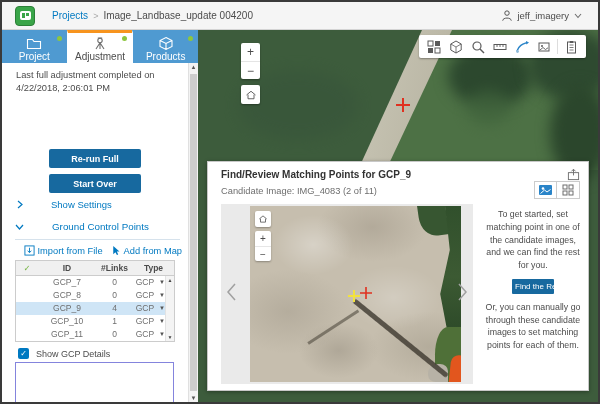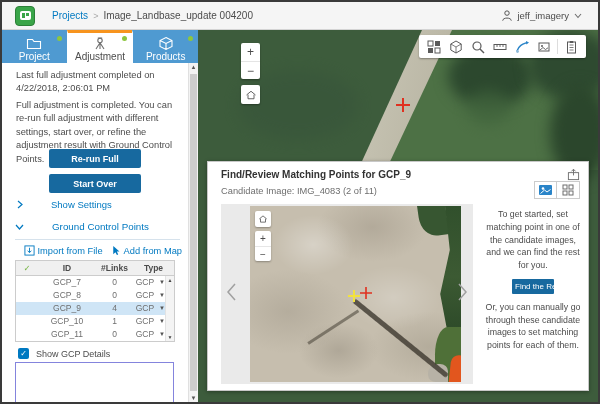--- a/index.html
+++ b/index.html
@@ -207,21 +207,20 @@
         <span class="gdot"></span>
         <svg class="ticon" width="16" height="15" viewBox="0 0 16 15">
           <path d="M8 1.5 L14 4.5 V10.5 L8 13.5 L2 10.5 V4.5 Z M2 4.5 L8 7.5 L14 4.5 M8 7.5 V13.5" fill="none" stroke="#fff" stroke-width="1.1"></path>
         </svg>
         <span class="tlabel">Products</span>
       </div>
     </div>
 
     <div class="pcontent">
       <div class="para p1">Last full adjustment completed on 4/22/2018, 2:06:01 PM</div>
-      <div class="para p2">Full adjustment is completed. You can re-run full adjustment with different settings, start over, or refine the adjustment result with Ground Control Points.</div>
       <button class="blue-btn btn1">Re-run Full</button>
       <button class="blue-btn btn2">Start Over</button>
 
       <div class="linkrow show-settings">
         <svg width="6" height="9" viewBox="0 0 6 9">
           <polyline points="1,1 5,4.5 1,8" fill="none" stroke="#0079c1" stroke-width="1.2"></polyline>
         </svg>
         <span>Show Settings</span>
       </div>
 

